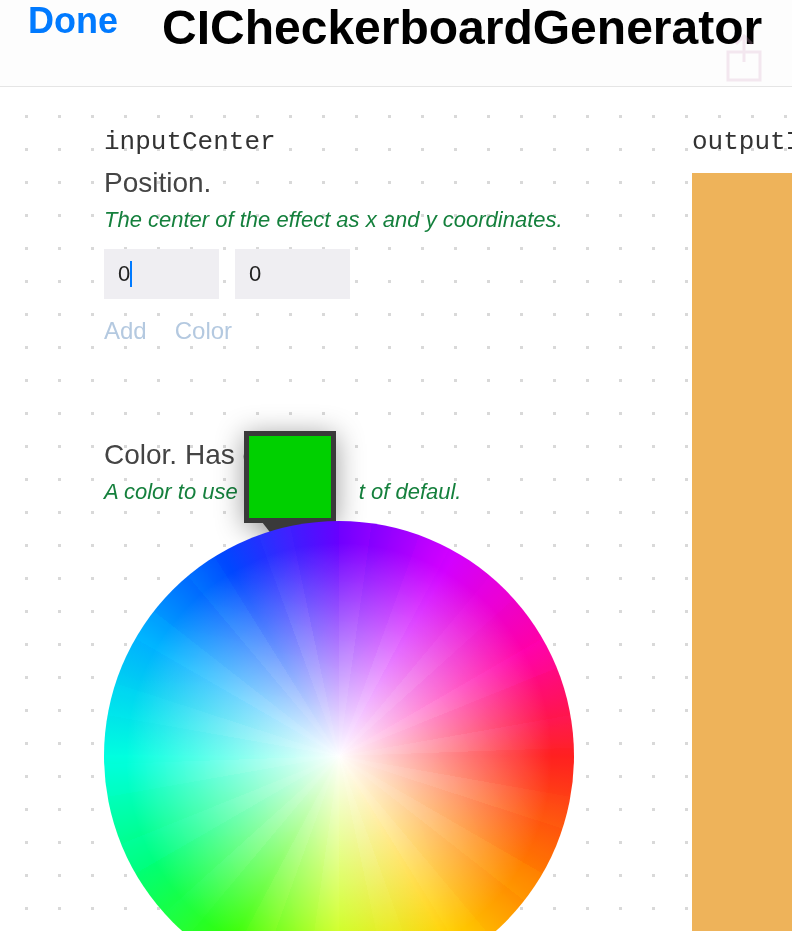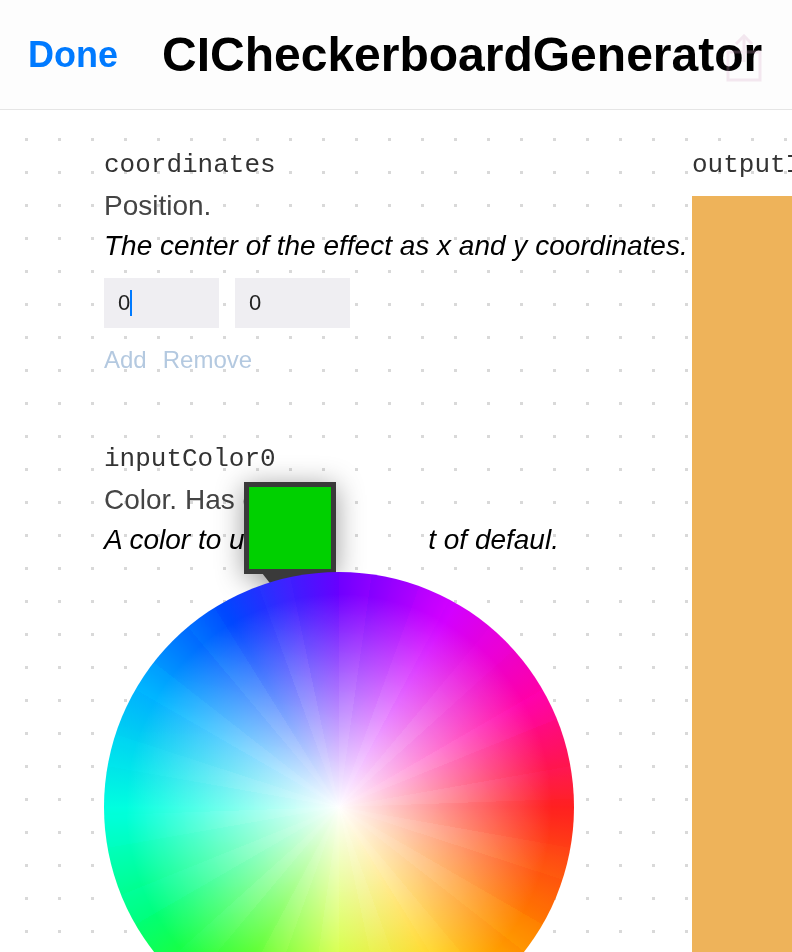--- a/index.html
+++ b/index.html
@@ -5,23 +5,23 @@
   * { box-sizing: border-box; margin: 0; padding: 0; }
   body {
     width: 792px;
     height: 952px;
     font-family: -apple-system, BlinkMacSystemFont, "Helvetica Neue", sans-serif;
     background: #fff;
     overflow: hidden;
     position: relative;
   }
   .header {
-    height: 110px;
+    height: 87px;
     display: flex;
-    align-items: center;
+    align-items: flex-start;
     padding: 0 28px;
     border-bottom: 1px solid #e5e5e5;
     position: relative;
     background: #fdfdfd;
   }
   .done-btn {
     color: #007aff;
     font-size: 36px;
     font-weight: 600;
     cursor: pointer;
@@ -61,23 +61,23 @@
     font-size: 26px;
     color: #333;
     margin-bottom: 10px;
   }
   .param-type {
     font-size: 28px;
     color: #444;
     margin-bottom: 8px;
   }
   .param-desc {
-    font-size: 28px;
+    font-size: 22px;
     font-style: italic;
-    color: #000000;
+    color: #15803d;
     margin-bottom: 16px;
   }
   .inputs-row {
     display: flex;
     gap: 16px;
     margin-bottom: 18px;
   }
   .num-input {
     width: 115px;
     height: 50px;
@@ -90,23 +90,23 @@
   }
   .caret {
     display: inline-block;
     width: 2px;
     height: 26px;
     background: #007aff;
     vertical-align: middle;
   }
   .link-row {
     display: flex;
-    gap: 16px;
+    gap: 28px;
     font-size: 24px;
-    margin-bottom: 70px;
+    margin-bottom: 94px;
   }
   .link-row span {
     color: #b4c9e0;
     cursor: pointer;
   }
   .section2 { }
   .color-wheel-wrap {
     position: relative;
     margin-top: 10px;
   }
@@ -190,38 +190,37 @@
     </svg>
   </div>
 </div>
 
 <div class="content">
   <div class="dot-bg"></div>
 
   <div class="panel">
 
     <div>
-      <div class="param-name">coordinates</div>
+      <div class="param-name">inputCenter</div>
       <div class="param-type">Position.</div>
       <div class="param-desc">The center of the effect as x and y coordinates.</div>
       <div class="inputs-row">
         <div class="num-input" style="display:flex;align-items:center;">
           <span>0</span>
             <span class="caret"></span>
         </div>
         <input class="num-input" value="0" style="">
       </div>
       <div class="link-row">
         <span>Add</span>
-        <span>Remove</span>
+        <span>Color</span>
       </div>
     </div>
 
     <div class="section2">
-      <div class="param-name">inputColor0</div>
       <div class="param-type">Color. Has defaul</div>
       <div class="param-desc">
         <span>A color to use for</span>
         <span style="visibility:hidden;">xxxxxxx</span>
         <span>t of defaul.</span>
       </div>
 
       <div class="color-wheel-wrap">
         <div class="swatch-pointer">
           <div class="swatch-box" style="background:#00d000;border:5px solid #3a3a3a;width:92px;height:92px;"></div>

